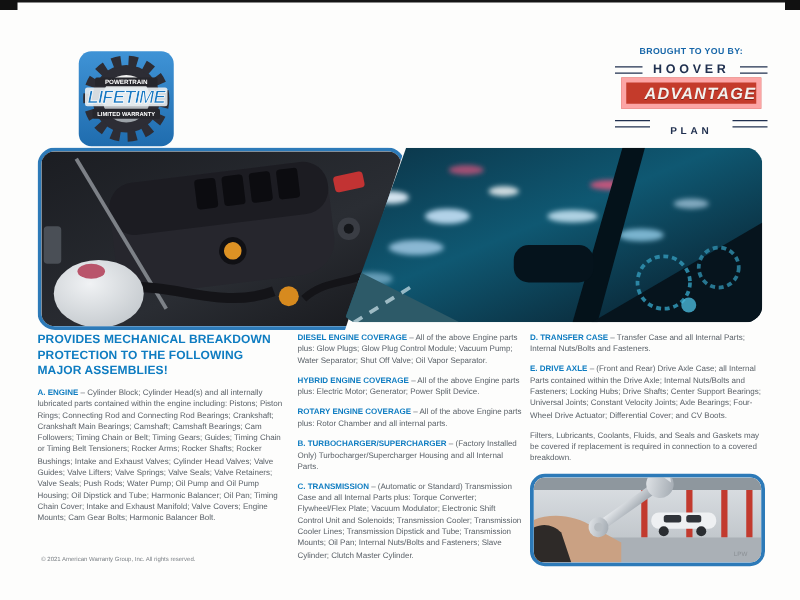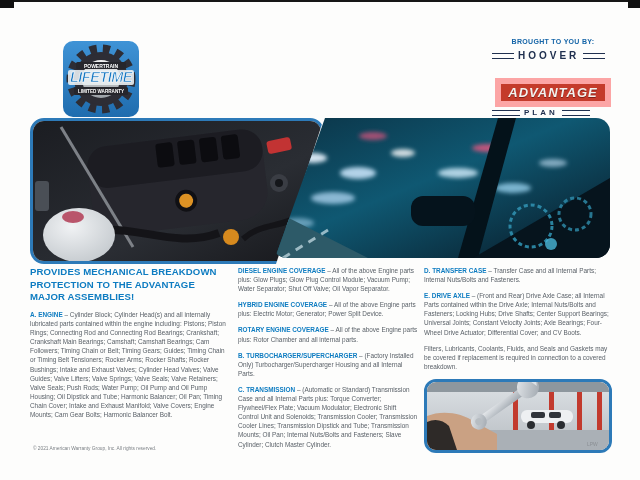--- a/index.html
+++ b/index.html
@@ -13,27 +13,27 @@
 
   
   .header{position:absolute;left:0;top:36px;width:640px;height:82px;}
   .logo{position:absolute;left:62px;top:4px;width:78px;height:78px;}
   .title{position:absolute;left:150px;top:8px;width:340px;text-align:center;
          color:#1878c2;font-weight:bold;font-style:italic;line-height:1.04;
          font-size:28px;letter-spacing:-1px;}
   .brought{position:absolute;left:492px;top:2px;width:122px;text-align:center;}
   .brought-label{font-size:7px;font-weight:bold;color:#1565a8;letter-spacing:.3px;}
   .brandbox{margin-top:5px;}
-  .brand-row{display:flex;align-items:center;justify-content:flex-start;gap:4px;color:#20304f;}
+  .brand-row{display:flex;align-items:center;justify-content:space-between;gap:4px;color:#20304f;}
   .brand-row .rule{flex:0 0 22px;height:4px;border-top:1px solid #20304f;border-bottom:1px solid #20304f;}
   .brand-top{font-size:10px;font-weight:bold;letter-spacing:3px;}
-  .brand-mid{margin:17px auto 1px;width:104px;border:6px solid #fca5a5;background:#c43b2b;
+  .brand-mid{margin:1px auto 1px;width:104px;border:4px solid #fca5a5;background:#c43b2b;
              color:#f4f2ee;font-weight:bold;font-style:italic;font-size:13px;letter-spacing:1px;
-             text-align:center;padding:1px 0;text-shadow:0 1px 0 #7e1f18;}
-  .brand-bot{font-size:8px;font-weight:bold;letter-spacing:3px;}
+             text-align:right;padding:1px 0;text-shadow:0 1px 0 #7e1f18;}
+  .brand-bot{font-size:8px;font-weight:bold;letter-spacing:3px;margin-top:12px;}
   .brand-row.small .rule{flex:0 0 28px;}
 
   
   .photo{position:absolute;top:118px;height:140px;overflow:hidden;}
   .photo svg{display:block;width:100%;height:100%;}
   .photo-left{left:30px;width:288px;border:3px solid #2d7ab8;border-radius:14px;
               clip-path:polygon(0 0,100% 0,calc(100% - 48px) 100%,0 100%);}
   .photo-right{left:273px;width:337px;border-radius:14px;
               clip-path:polygon(52px 0,100% 0,100% 100%,2px 100%);}
 
@@ -179,21 +179,21 @@
       <rect x="138" y="78" width="64" height="30" rx="12" fill="#05131c"></rect>
       <circle cx="258" cy="108" r="21" fill="none" stroke="#2f8fae" stroke-width="3" stroke-dasharray="4 3" opacity="0.9"></circle>
       <circle cx="302" cy="96" r="16" fill="none" stroke="#2f8fae" stroke-width="3" stroke-dasharray="4 3" opacity="0.8"></circle>
       <circle cx="278" cy="126" r="6" fill="#49b7d8" opacity="0.8"></circle>
     </svg>
   </div>
 
   <div class="cols">
 
     <div>
-      <p class="intro">PROVIDES MECHANICAL BREAKDOWN PROTECTION TO THE ADVANTAGE MAJOR ASSEMBLIES!</p>
+      <p class="intro">PROVIDES MECHANICAL BREAKDOWN PROTECTION TO THE FOLLOWING MAJOR ASSEMBLIES!</p>
       <p class="item"><span class="lead">A. ENGINE</span><span> – Cylinder Block; Cylinder Head(s) and all internally lubricated parts contained within the engine including: Pistons; Piston Rings; Connecting Rod and Connecting Rod Bearings; Crankshaft; Crankshaft Main Bearings; Camshaft; Camshaft Bearings; Cam Followers; Timing Chain or Belt; Timing Gears; Guides; Timing Chain or Timing Belt Tensioners; Rocker Arms; Rocker Shafts; Rocker Bushings; Intake and Exhaust Valves; Cylinder Head Valves; Valve Guides; Valve Lifters; Valve Springs; Valve Seals; Valve Retainers; Valve Seals; Push Rods; Water Pump; Oil Pump and Oil Pump Housing; Oil Dipstick and Tube; Harmonic Balancer; Oil Pan; Timing Chain Cover; Intake and Exhaust Manifold; Valve Covers; Engine Mounts; Cam Gear Bolts; Harmonic Balancer Bolt.</span></p>
     </div>
 
     <div>
       <p class="item"><span class="lead">DIESEL ENGINE COVERAGE</span><span> – All of the above Engine parts plus: Glow Plugs; Glow Plug Control Module; Vacuum Pump; Water Separator; Shut Off Valve; Oil Vapor Separator.</span></p>
       <p class="item"><span class="lead">HYBRID ENGINE COVERAGE</span><span> – All of the above Engine parts plus: Electric Motor; Generator; Power Split Device.</span></p>
       <p class="item"><span class="lead">ROTARY ENGINE COVERAGE</span><span> – All of the above Engine parts plus: Rotor Chamber and all internal parts.</span></p>
       <p class="item"><span class="lead">B. TURBOCHARGER/SUPERCHARGER</span><span> – (Factory Installed Only) Turbocharger/Supercharger Housing and all Internal Parts.</span></p>
       <p class="item"><span class="lead">C. TRANSMISSION</span><span> – (Automatic or Standard) Transmission Case and all Internal Parts plus: Torque Converter; Flywheel/Flex Plate; Vacuum Modulator; Electronic Shift Control Unit and Solenoids; Transmission Cooler; Transmission Cooler Lines; Transmission Dipstick and Tube; Transmission Mounts; Oil Pan; Internal Nuts/Bolts and Fasteners; Slave Cylinder; Clutch Master Cylinder.</span></p>
     </div>

